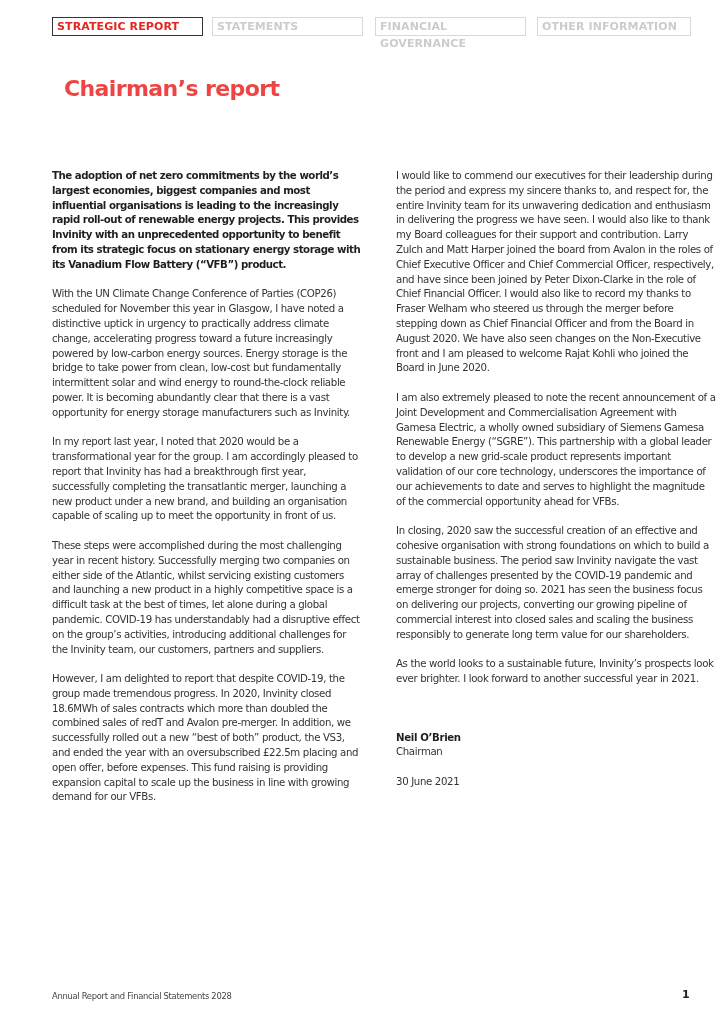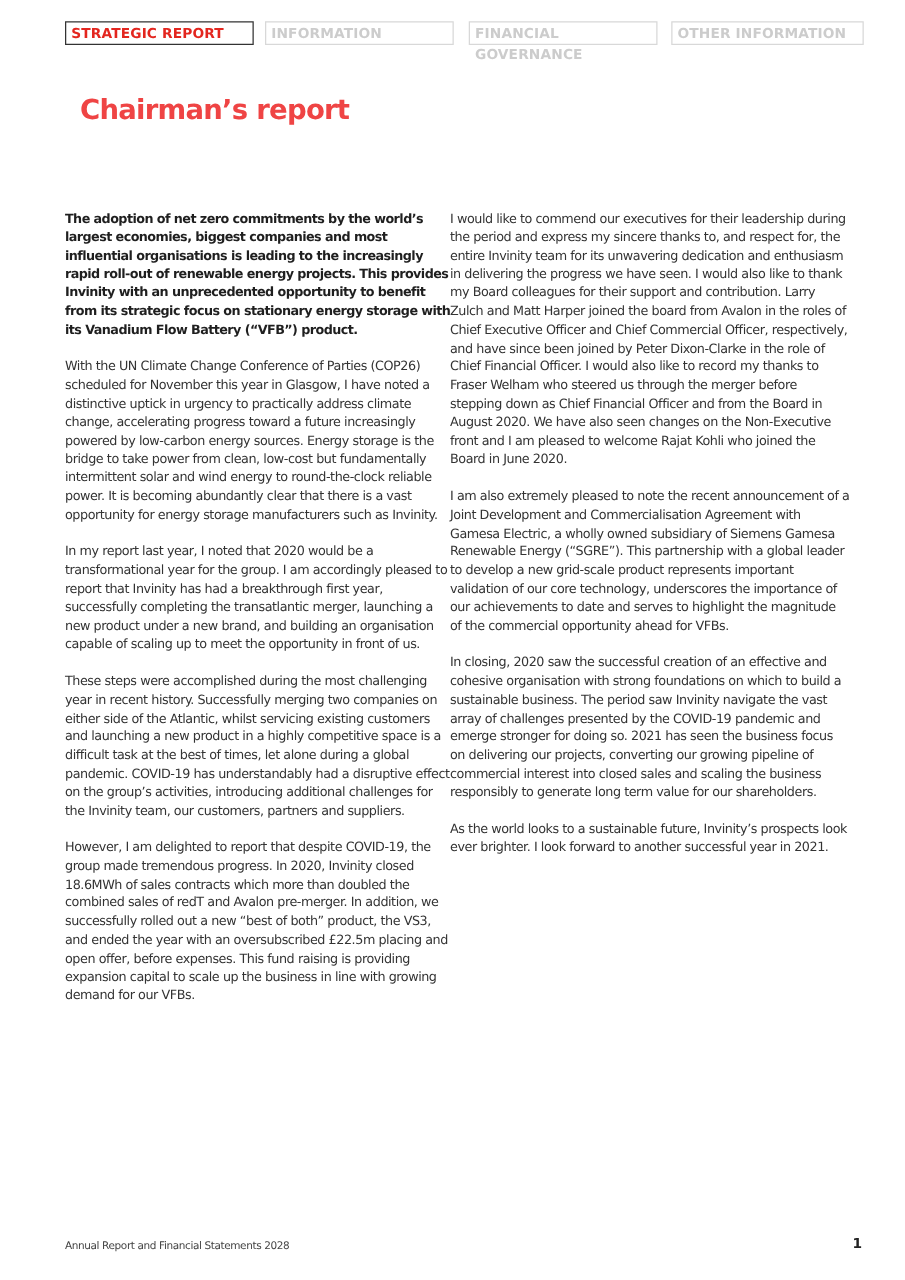--- a/index.html
+++ b/index.html
@@ -15,52 +15,57 @@
     .tab1 { left: 160px; width: 145px; }
     .tab2 { left: 323px; width: 145px; }
     .tab3 { left: 485px; width: 148px; }
     .title { position: absolute; left: 52px; top: 64px; margin: 12px;
              font-family: "DejaVu Sans", sans-serif; font-weight: bold; font-size: 22px;
              color: #ef4444; letter-spacing: -0.6px; }
     .col { position: absolute; top: 169px; font-family: "DejaVu Sans", sans-serif;
            font-size: 10.2px; line-height: 14.8px; color: #333333; letter-spacing: -0.35px; }
     .col p { margin: 0 0 14.8px 0; }
     .col-left { left: 52px; width: 312px; }
-    .col-right { left: 360px; width: 320px; }
+    .col-right { left: 396px; width: 320px; }
     .lead { font-weight: bold; color: #1f1f1f; letter-spacing: -0.45px; }
     .sig-name { font-weight: bold; color: #1f1f1f; margin: 0 !important; }
     .sig-role { margin: 0 0 14.8px 0 !important; }
     .spacer { height: 29px; }
     .footer-left { position: absolute; left: 52px; top: 991px; font-family: "DejaVu Sans", sans-serif;
                    font-size: 8.4px; color: #444444; letter-spacing: -0.3px; }
     .page-num { position: absolute; left: 682px; top: 988px; font-family: "DejaVu Sans", sans-serif;
                 font-weight: bold; font-size: 11px; color: #222222; }
   </style>
 </head>
 <body>
 
 <nav class="tabs">
   <div class="tab tab0 active">STRATEGIC REPORT</div>
-  <div class="tab tab1">INFORMATION</div>
+  <div class="tab tab1">STATEMENTS</div>
   <div class="tab tab2">FINANCIAL GOVERNANCE</div>
   <div class="tab tab3">OTHER INFORMATION</div>
 </nav>
 
 <h1 class="title">Chairman’s report</h1>
 
 <div class="col col-left">
   <p class="lead">The adoption of net zero commitments by the world’s largest economies, biggest companies and most influential organisations is leading to the increasingly rapid roll-out of renewable energy projects. This provides Invinity with an unprecedented opportunity to benefit from its strategic focus on stationary energy storage with its Vanadium Flow Battery (“VFB”) product.</p>
   <p>With the UN Climate Change Conference of Parties (COP26) scheduled for November this year in Glasgow, I have noted a distinctive uptick in urgency to practically address climate change, accelerating progress toward a future increasingly powered by low-carbon energy sources. Energy storage is the bridge to take power from clean, low-cost but fundamentally intermittent solar and wind energy to round-the-clock reliable power. It is becoming abundantly clear that there is a vast opportunity for energy storage manufacturers such as Invinity.</p>
   <p>In my report last year, I noted that 2020 would be a transformational year for the group. I am accordingly pleased to report that Invinity has had a breakthrough first year, successfully completing the transatlantic merger, launching a new product under a new brand, and building an organisation capable of scaling up to meet the opportunity in front of us.</p>
   <p>These steps were accomplished during the most challenging year in recent history. Successfully merging two companies on either side of the Atlantic, whilst servicing existing customers and launching a new product in a highly competitive space is a difficult task at the best of times, let alone during a global pandemic. COVID-19 has understandably had a disruptive effect on the group’s activities, introducing additional challenges for the Invinity team, our customers, partners and suppliers.</p>
   <p>However, I am delighted to report that despite COVID-19, the group made tremendous progress. In 2020, Invinity closed 18.6MWh of sales contracts which more than doubled the combined sales of redT and Avalon pre-merger. In addition, we successfully rolled out a new “best of both” product, the VS3, and ended the year with an oversubscribed £22.5m placing and open offer, before expenses. This fund raising is providing expansion capital to scale up the business in line with growing demand for our VFBs.</p>
 </div>
 
 <div class="col col-right">
   <p>I would like to commend our executives for their leadership during the period and express my sincere thanks to, and respect for, the entire Invinity team for its unwavering dedication and enthusiasm in delivering the progress we have seen. I would also like to thank my Board colleagues for their support and contribution. Larry Zulch and Matt Harper joined the board from Avalon in the roles of Chief Executive Officer and Chief Commercial Officer, respectively, and have since been joined by Peter Dixon-Clarke in the role of Chief Financial Officer. I would also like to record my thanks to Fraser Welham who steered us through the merger before stepping down as Chief Financial Officer and from the Board in August 2020. We have also seen changes on the Non-Executive front and I am pleased to welcome Rajat Kohli who joined the Board in June 2020.</p>
   <p>I am also extremely pleased to note the recent announcement of a Joint Development and Commercialisation Agreement with Gamesa Electric, a wholly owned subsidiary of Siemens Gamesa Renewable Energy (“SGRE”). This partnership with a global leader to develop a new grid-scale product represents important validation of our core technology, underscores the importance of our achievements to date and serves to highlight the magnitude of the commercial opportunity ahead for VFBs.</p>
   <p>In closing, 2020 saw the successful creation of an effective and cohesive organisation with strong foundations on which to build a sustainable business. The period saw Invinity navigate the vast array of challenges presented by the COVID-19 pandemic and emerge stronger for doing so. 2021 has seen the business focus on delivering our projects, converting our growing pipeline of commercial interest into closed sales and scaling the business responsibly to generate long term value for our shareholders.</p>
   <p>As the world looks to a sustainable future, Invinity’s prospects look ever brighter. I look forward to another successful year in 2021.</p>
   <div class="spacer"></div>
+  <div>
+    <p class="sig-name">Neil O’Brien</p>
+    <p class="sig-role">Chairman</p>
+    <p>30 June 2021</p>
+  </div>
 </div>
 
 <div class="footer-left">Annual Report and Financial Statements 2028</div>
 <div class="page-num">1</div>
 
 </body></html>

